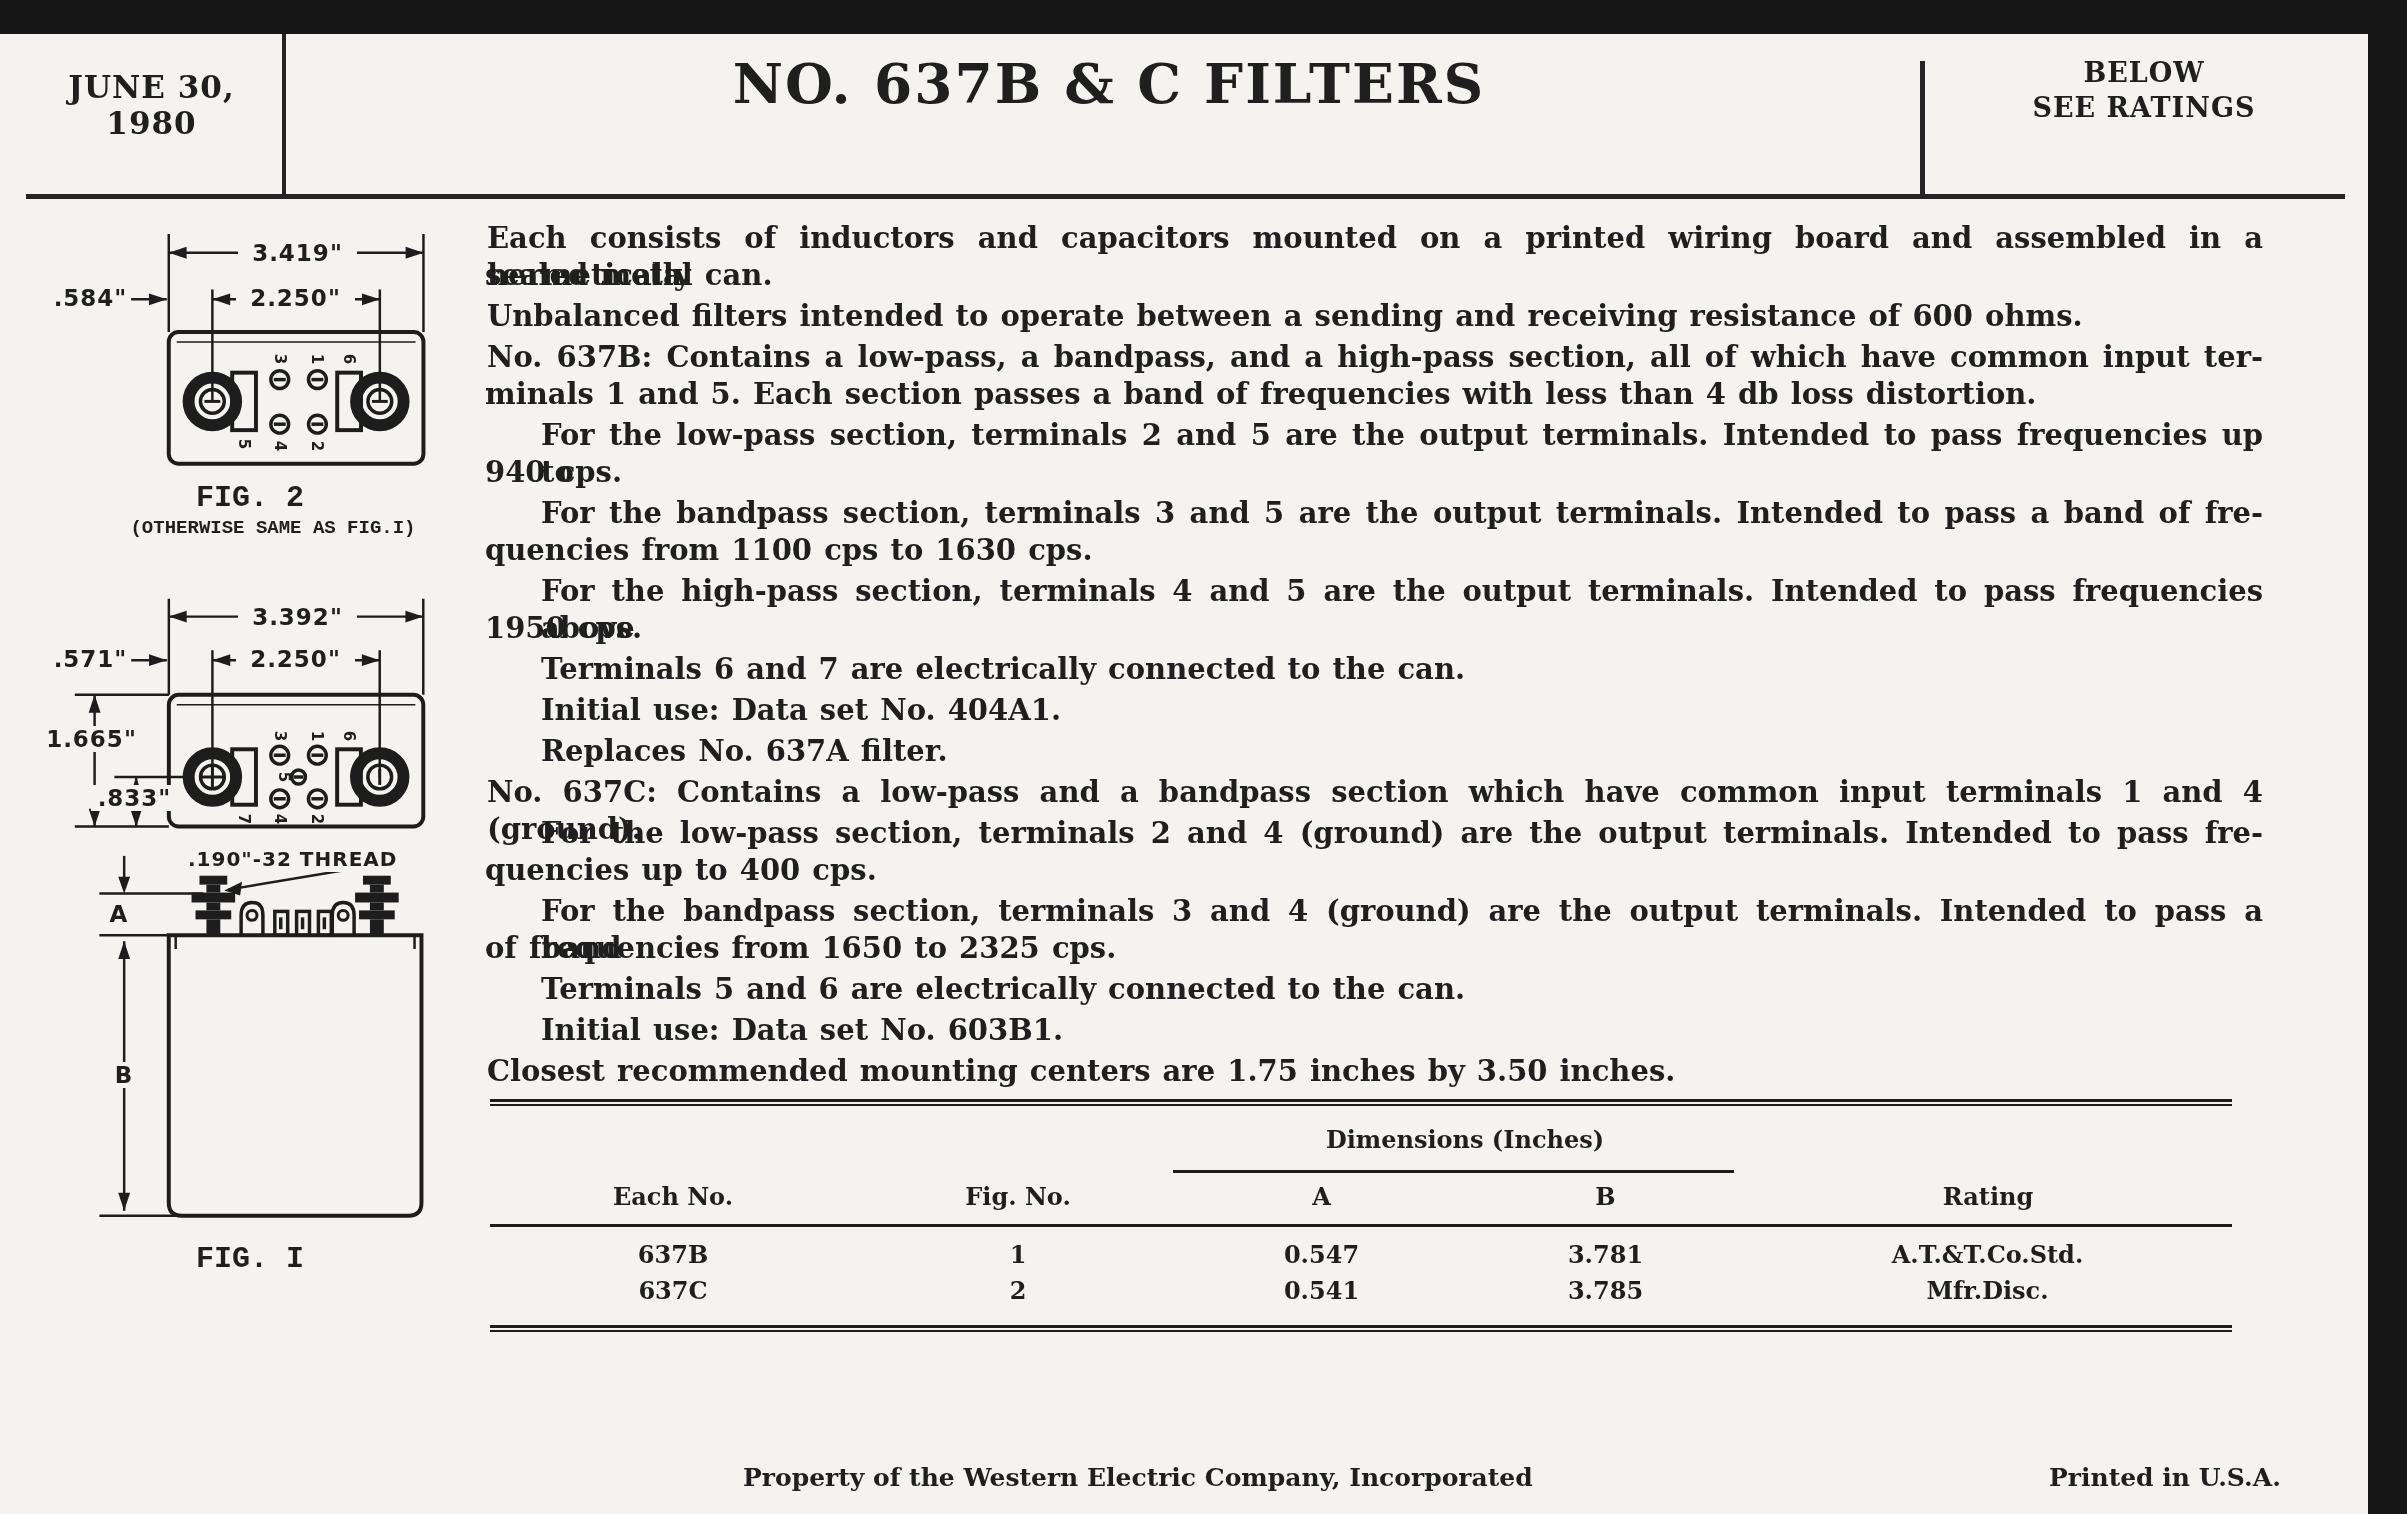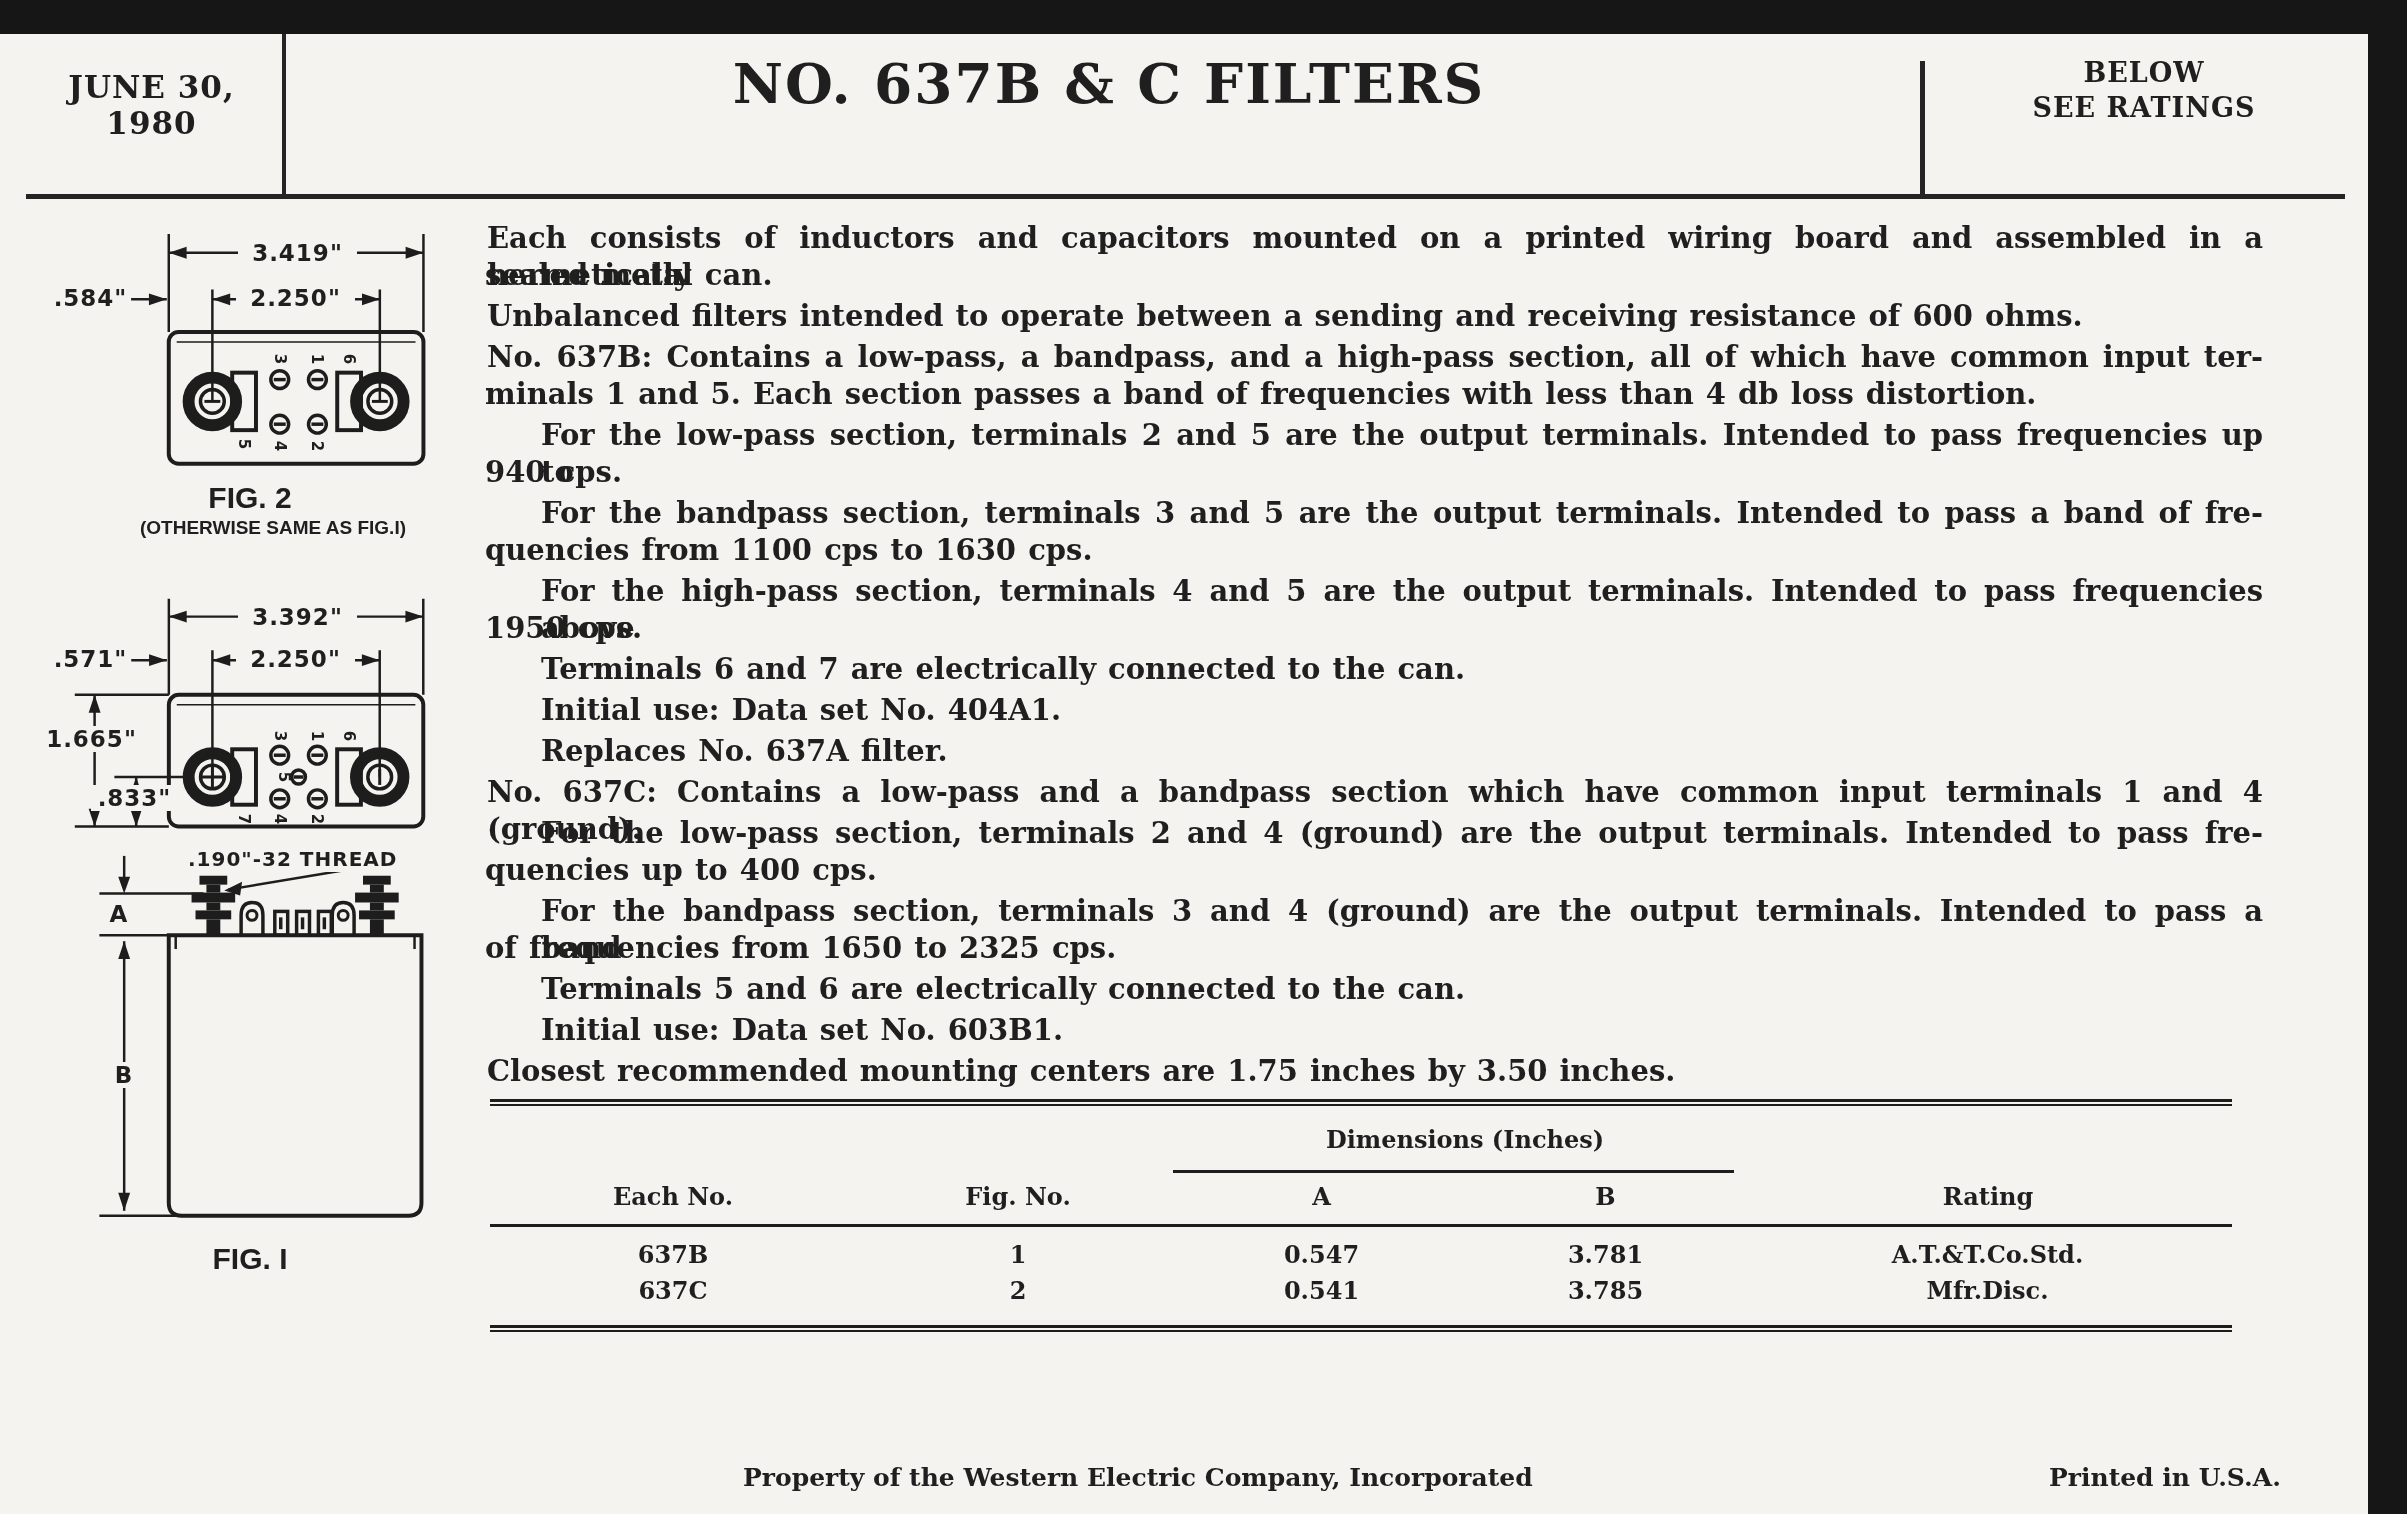--- a/index.html
+++ b/index.html
@@ -24,21 +24,21 @@
   .i1{margin-left:56px;}
   .i2{}
   .ps{margin-top:4px;}
   
   .fig{position:absolute;}
   .fig svg{position:absolute;left:0;top:0;}
   .figlab{position:absolute;font-family:"DejaVu Sans","Liberation Sans",sans-serif;
           font-weight:bold;font-size:23px;letter-spacing:1px;background:#f4f3ef;
           text-align:center;line-height:26px;}
   .figlab.small{font-size:20px;}
-  .figcap{position:absolute;font-family:Liberation Sans, sans-serif;
+  .figcap{position:absolute;font-family:Liberation Mono, monospace;
           font-weight:bold;text-align:center;}
   .tnum{position:absolute;font-family:"DejaVu Sans","Liberation Sans",sans-serif;
         font-weight:bold;font-size:15px;width:16px;height:16px;line-height:16px;
         text-align:center;transform:rotate(90deg);}
   
   .tbl{position:absolute;left:490px;top:1099px;width:1742px;height:240px;
        font-weight:bold;font-size:24px;}
   .tbl .cell{position:absolute;text-align:center;white-space:nowrap;}
   .dblrule{position:absolute;height:7px;border-top:3px solid #1d1d1d;border-bottom:2px solid #1d1d1d;box-sizing:border-box;}
   .snglrule{position:absolute;height:3px;background:#1d1d1d;}

